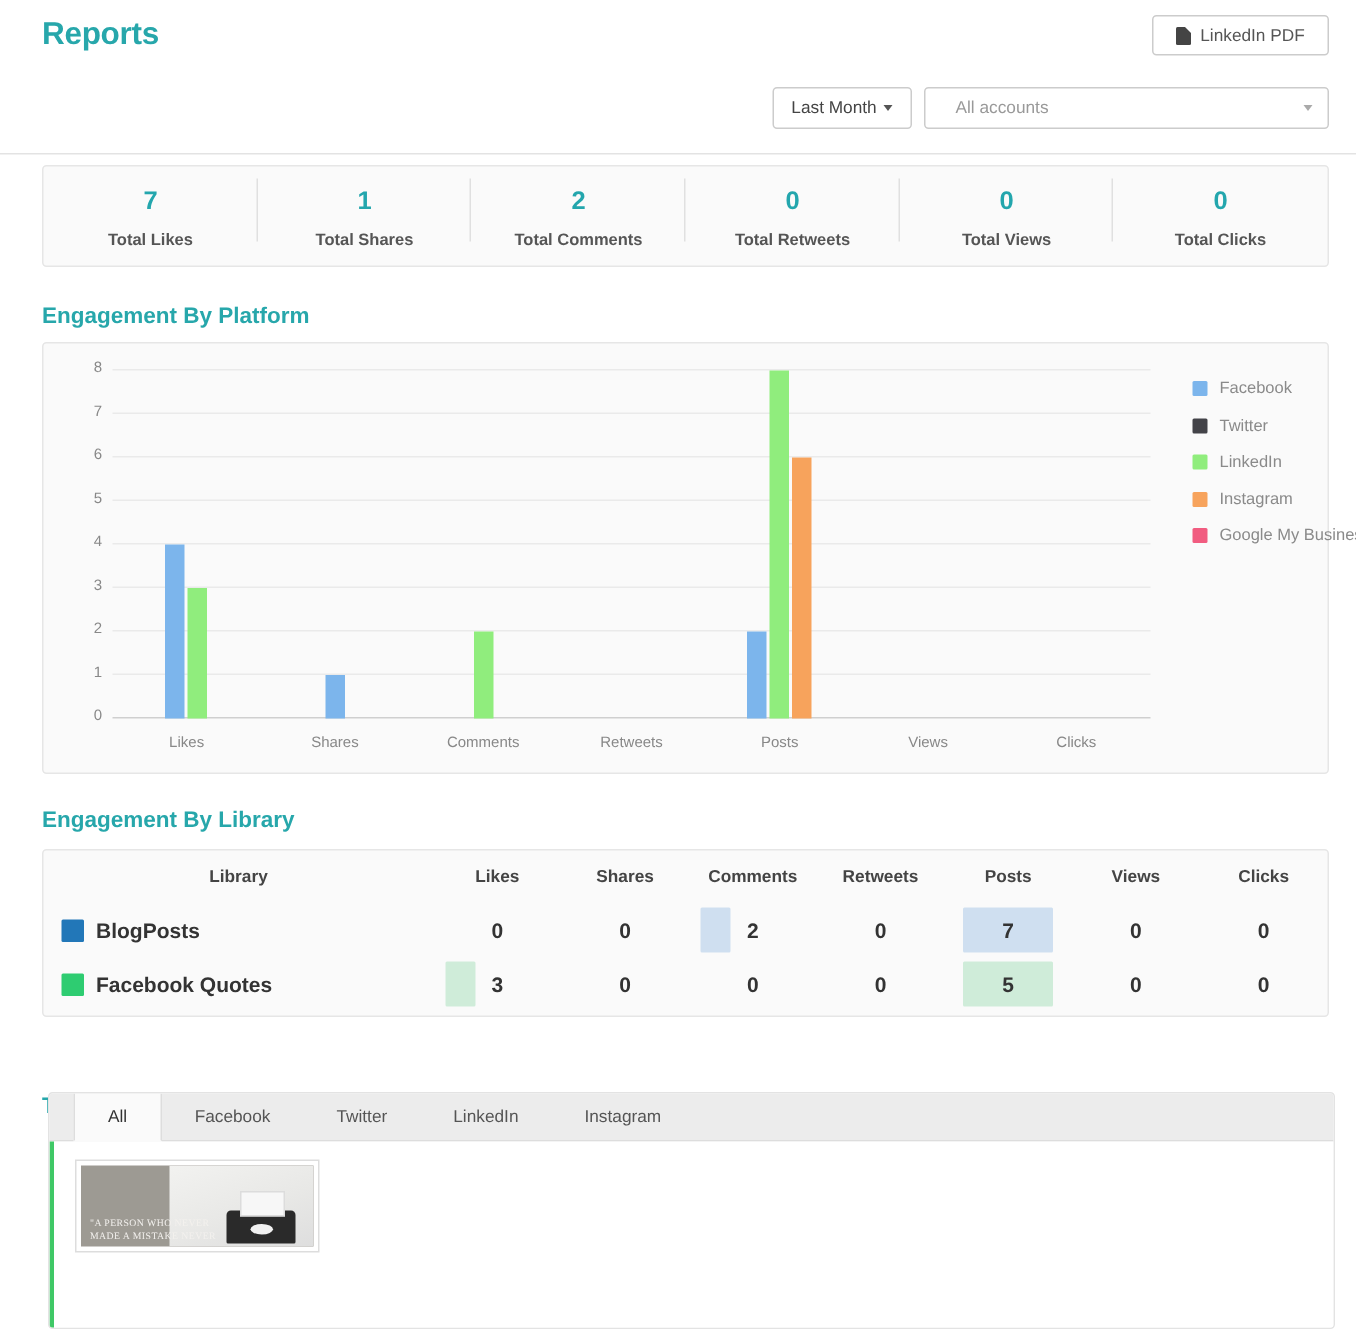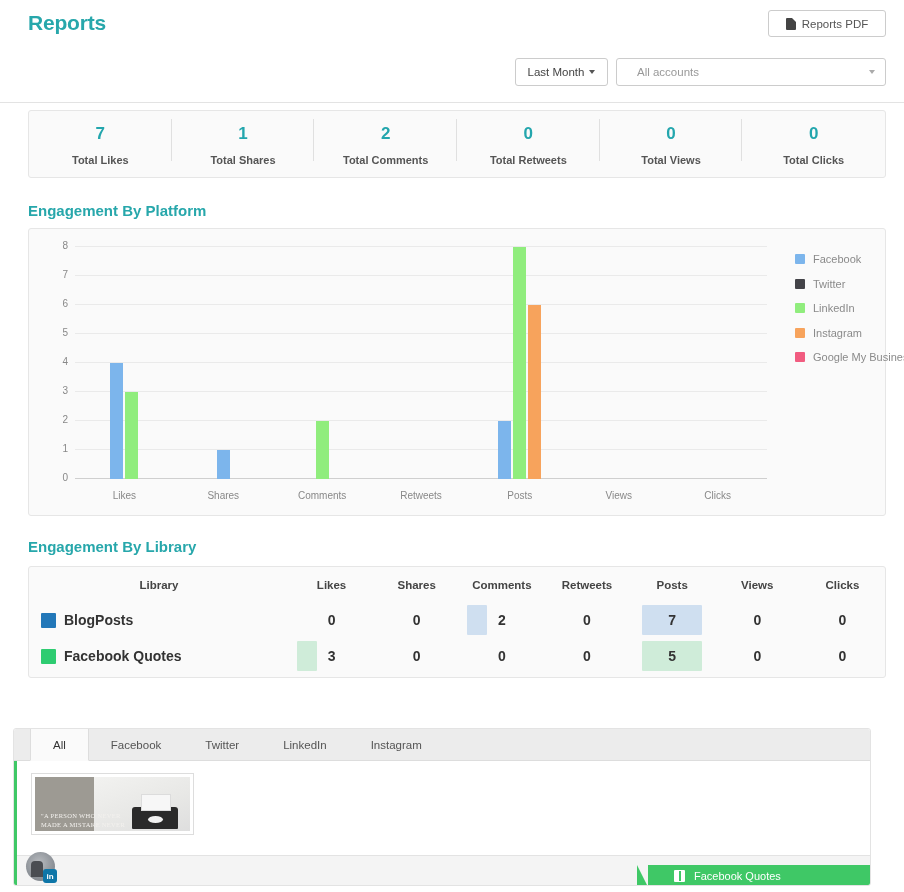--- a/index.html
+++ b/index.html
@@ -274,21 +274,21 @@
     left: 50%;
     transform: translateX(-50%);
     border-radius: 1px;
     z-index: 0;
   }
   .cellval { position: relative; z-index: 1; }
 
   
   .posts-panel {
     position: absolute;
-    left: 13px; top: 728px;
+    left: 32px; top: 728px;
     width: 858px; height: 158px;
     background: #fff;
     border: 1px solid #e3e3e3;
     border-radius: 3px;
     overflow: hidden;
   }
   .tabbar {
     height: 32px;
     background: #ececec;
     border-bottom: 1px solid #ddd;
@@ -446,21 +446,21 @@
     background: #3fc866;
   }
 </style>
 </head>
 <body>
 
 <div class="header">
   <div class="page-title">Reports</div>
   <div class="download-btn">
     <span class="pdf-icon"></span>
-    <span>Reports PDF</span>
+    <span>LinkedIn PDF</span>
   </div>
 </div>
 
 <div class="filters">
   <div class="month-select">
     <span>Last Month</span>
     <span class="caret-down"></span>
   </div>
   <div class="accounts-select">
     <span>All accounts</span>
@@ -622,22 +622,14 @@
   <div class="post-card">
     <div class="thumb">
       <div class="thumb-inner">
         <div class="thumb-photo">
           <div class="typewriter"></div>
         </div>
         <div class="quote-text">"A PERSON WHO NEVER MADE A MISTAKE NEVER</div>
       </div>
     </div>
 
-    <div class="post-footer">
-      <div class="avatar"></div>
-      <div class="avatar-badge">in</div>
-      <div class="lib-badge">
-        <span class="book-icon"></span>
-        <span>Facebook Quotes</span>
-      </div>
-    </div>
   </div>
 </div>
 
 </body></html>

